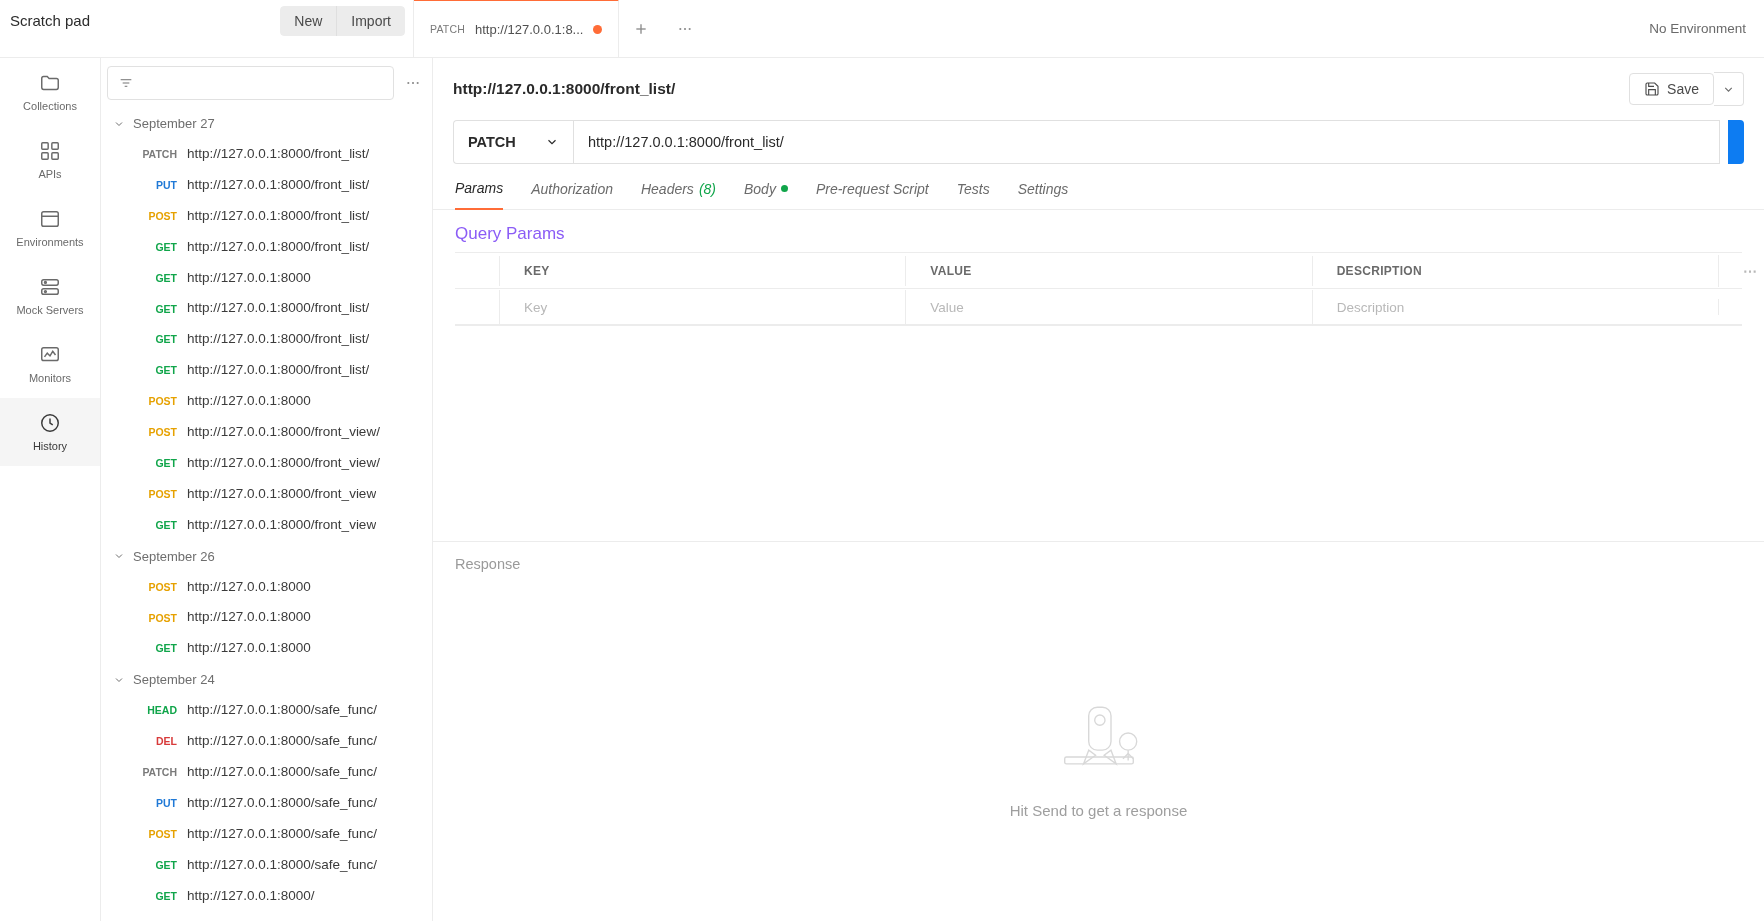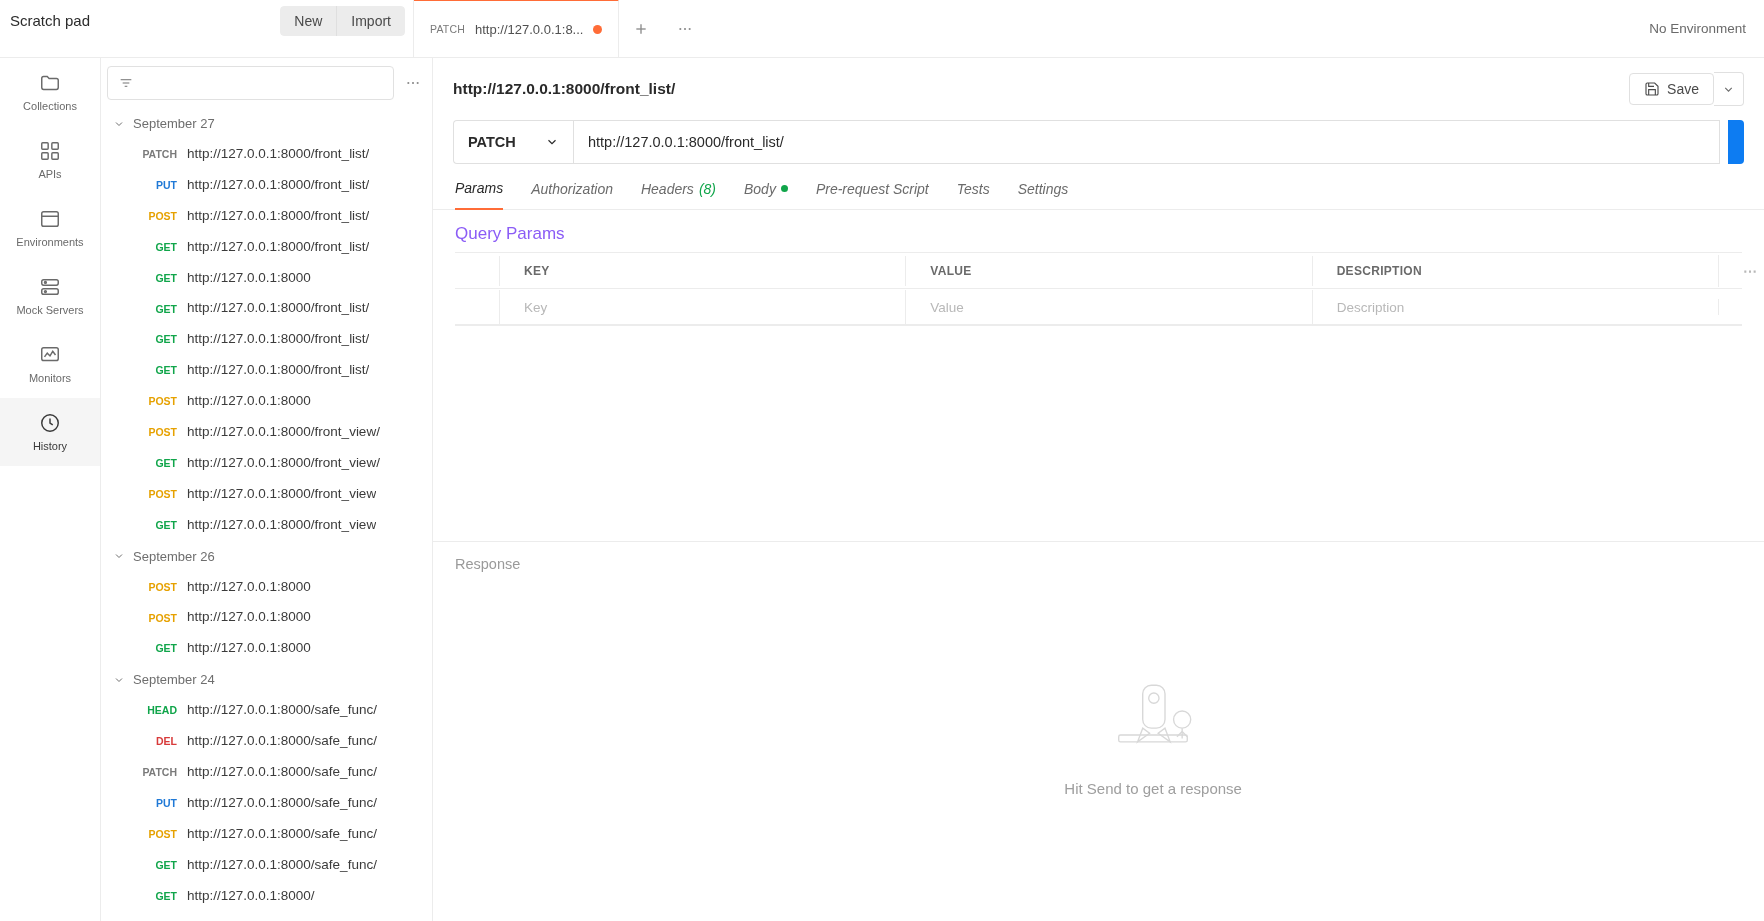--- a/index.html
+++ b/index.html
@@ -330,21 +330,21 @@
   border: none; outline: none; width: 100%; font-size: 13.5px; color:#2a2a2a;
 }
 .params-row input::placeholder { color: #b8b8b8; }
 .params-more { color:#b8b8b8; font-size:14px; }
 
 .response-panel {
   margin-top: auto;
   border-top: 1px solid #ececec;
   height: 380px;
   display: flex;
-  flex-direction: row;
+  flex-direction: column;
 }
 .response-title {
   padding: 14px 22px;
   font-size: 14.5px;
   color: #9a9a9a;
 }
 .response-body {
   flex:1;
   display:flex;
   flex-direction:column;

